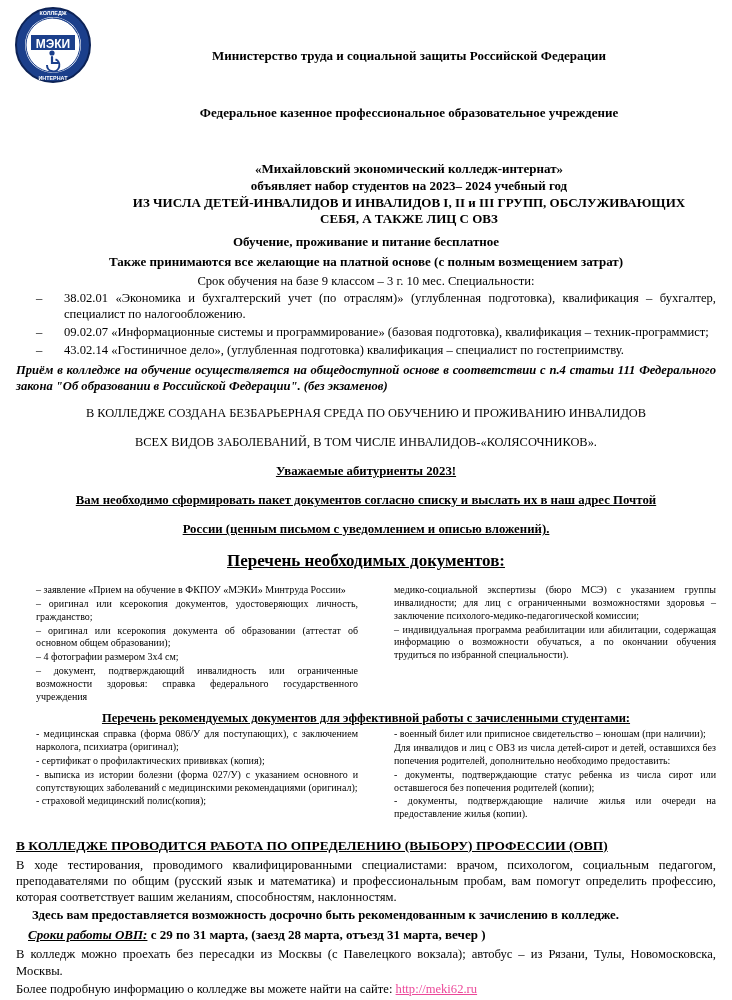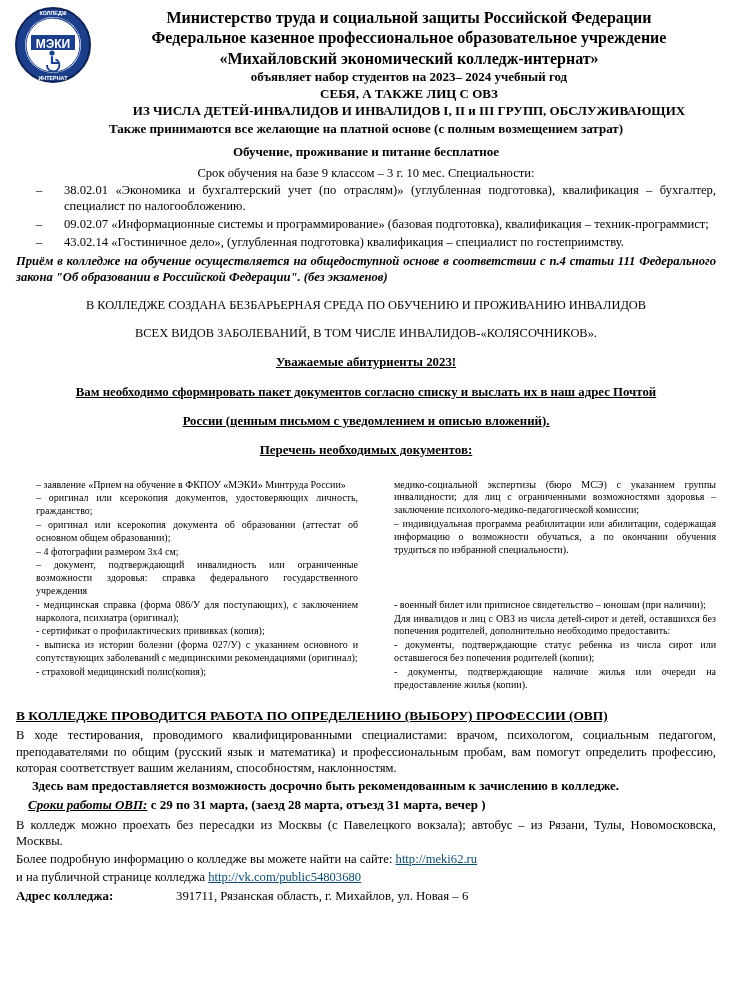--- a/index.html
+++ b/index.html
@@ -27,21 +27,21 @@
     top: 6px;
     width: 78px;
     height: 78px;
   }
   .header-block {
     margin-left: 86px;
     text-align: center;
   }
   .c { text-align: center; }
   .line { margin: 0; }
-  .t1 { font-size: 16px; font-weight: bold; }
+  .t1 { font-size: 13px; font-weight: bold; margin-top: 40px; }
   .t2 { font-size: 13px; font-weight: bold; }
   .t3 { font-size: 13px; font-weight: bold; }
   .free { font-size: 13px; font-weight: bold; }
   .paid { font-size: 13px; font-weight: bold; }
   .termline { font-size: 12.6px; }
   ul.specs {
     margin: 1px 0 2px 0;
     padding-left: 34px;
     list-style: none;
   }
@@ -81,23 +81,23 @@
     text-align: center;
     font-weight: bold;
     text-decoration: underline;
     font-size: 12.8px;
     margin-top: 1px;
   }
   .section-title {
     text-align: center;
     font-weight: bold;
     text-decoration: underline;
-    font-size: 13px;
+    font-size: 17px;
     margin-top: 4px;
-    margin-bottom: 20px;
+    margin-bottom: 12px;
   }
   .two-col {
     display: flex;
     gap: 16px;
   }
   .col {
     flex: 1 1 0;
     text-align: justify;
     font-size: 10px;
     margin-left: 20px;
@@ -138,21 +138,21 @@
   }
   .dates-line .lead {
     font-weight: bold;
     font-style: italic;
     text-decoration: underline;
   }
   .dates-line .main {
     font-weight: bold;
   }
   a, .link {
-    color: #0c4a6e;
+    color: #ec4899;
     text-decoration: underline;
   }
   .contacts {
     margin-top: 3px;
     font-size: 12.8px;
   }
   .contact-row {
     display: flex;
     align-items: baseline;
     margin-bottom: 1px;
@@ -192,26 +192,26 @@
         <path d="M-1 -3 l0 6 l6 0" fill="none" stroke="#1b3f8b" stroke-width="2.2" stroke-linecap="round"></path>
       </g>
     </svg>
   </div>
 
   <div class="header-block">
     <p class="line t1">Министерство труда и социальной защиты Российской Федерации</p>
     <p class="line t1">Федеральное казенное профессиональное образовательное учреждение</p>
     <p class="line t1">«Михайловский экономический колледж-интернат»</p>
     <p class="line t2">объявляет набор студентов на 2023– 2024 учебный год</p>
+    <p class="line t3">ИЗ ЧИСЛА ДЕТЕЙ-ИНВАЛИДОВ  И ИНВАЛИДОВ I, II и III ГРУПП, ОБСЛУЖИВАЮЩИХ</p>
     <p class="line t3">СЕБЯ, А ТАКЖЕ ЛИЦ С ОВЗ</p>
-    <p class="line t3">ИЗ ЧИСЛА ДЕТЕЙ-ИНВАЛИДОВ  И ИНВАЛИДОВ I, II и III ГРУПП, ОБСЛУЖИВАЮЩИХ</p>
-  </div>
-
+  </div>
+
+  <p class="c free" style="margin:6px 0 4px 0;">Обучение, проживание и питание бесплатное</p>
   <p class="c paid" style="margin:2px 0 2px 0;">Также принимаются все желающие на платной основе (с полным возмещением затрат)</p>
-  <p class="c free" style="margin:6px 0 4px 0;">Обучение, проживание и питание бесплатное</p>
   <p class="c termline" style="margin:0 0 1px 0;">Срок обучения на базе 9 классом – 3 г. 10 мес.  Специальности:</p>
 
   <ul class="specs">
     <li>38.02.01 «Экономика и бухгалтерский учет (по отраслям)» (углубленная подготовка), квалификация – бухгалтер, специалист по налогообложению.</li>
     <li>09.02.07 «Информационные системы и программирование» (базовая подготовка), квалификация – техник-программист;</li>
     <li>43.02.14 «Гостиничное дело», (углубленная подготовка) квалификация – специалист по гостеприимству.</li>
   </ul>
 
   <p class="italic-note">Приём в колледже на обучение осуществляется на общедоступной основе в соответствии с п.4 статьи 111 Федерального закона "Об образовании в Российской Федерации". (без экзаменов)</p>
   <p class="caps-note">В КОЛЛЕДЖЕ СОЗДАНА БЕЗБАРЬЕРНАЯ СРЕДА ПО ОБУЧЕНИЮ И ПРОЖИВАНИЮ ИНВАЛИДОВ</p>
@@ -230,20 +230,21 @@
       <p>– оригинал или ксерокопия документа об образовании (аттестат об основном общем образовании);</p>
       <p>– 4 фотографии размером 3х4 см;</p>
       <p>– документ, подтверждающий инвалидность или ограниченные возможности здоровья: справка федерального государственного учреждения</p>
     </div>
     <div class="col">
       <p>медико-социальной экспертизы (бюро МСЭ) с указанием группы инвалидности; для лиц с ограниченными возможностями здоровья – заключение психолого-медико-педагогической комиссии;</p>
       <p>– индивидуальная программа реабилитации или абилитации, содержащая информацию о возможности обучаться, а по окончании обучения трудиться по избранной специальности).</p>
     </div>
   </div>
 
+  <p class="rec-title">Перечень рекомендуемых документов для эффективной работы с зачисленными студентами:</p>
 
   <div class="two-col">
     <div class="col">
       <p>- медицинская справка (форма 086/У для поступающих), с заключением нарколога, психиатра (оригинал);</p>
       <p>- сертификат о профилактических прививках (копия);</p>
       <p>- выписка из истории болезни (форма 027/У) с указанием основного и сопутствующих заболеваний с медицинскими рекомендациями (оригинал);</p>
       <p>- страховой медицинский полис(копия);</p>
     </div>
     <div class="col">
       <p>- военный билет или приписное свидетельство – юношам (при наличии);</p>

